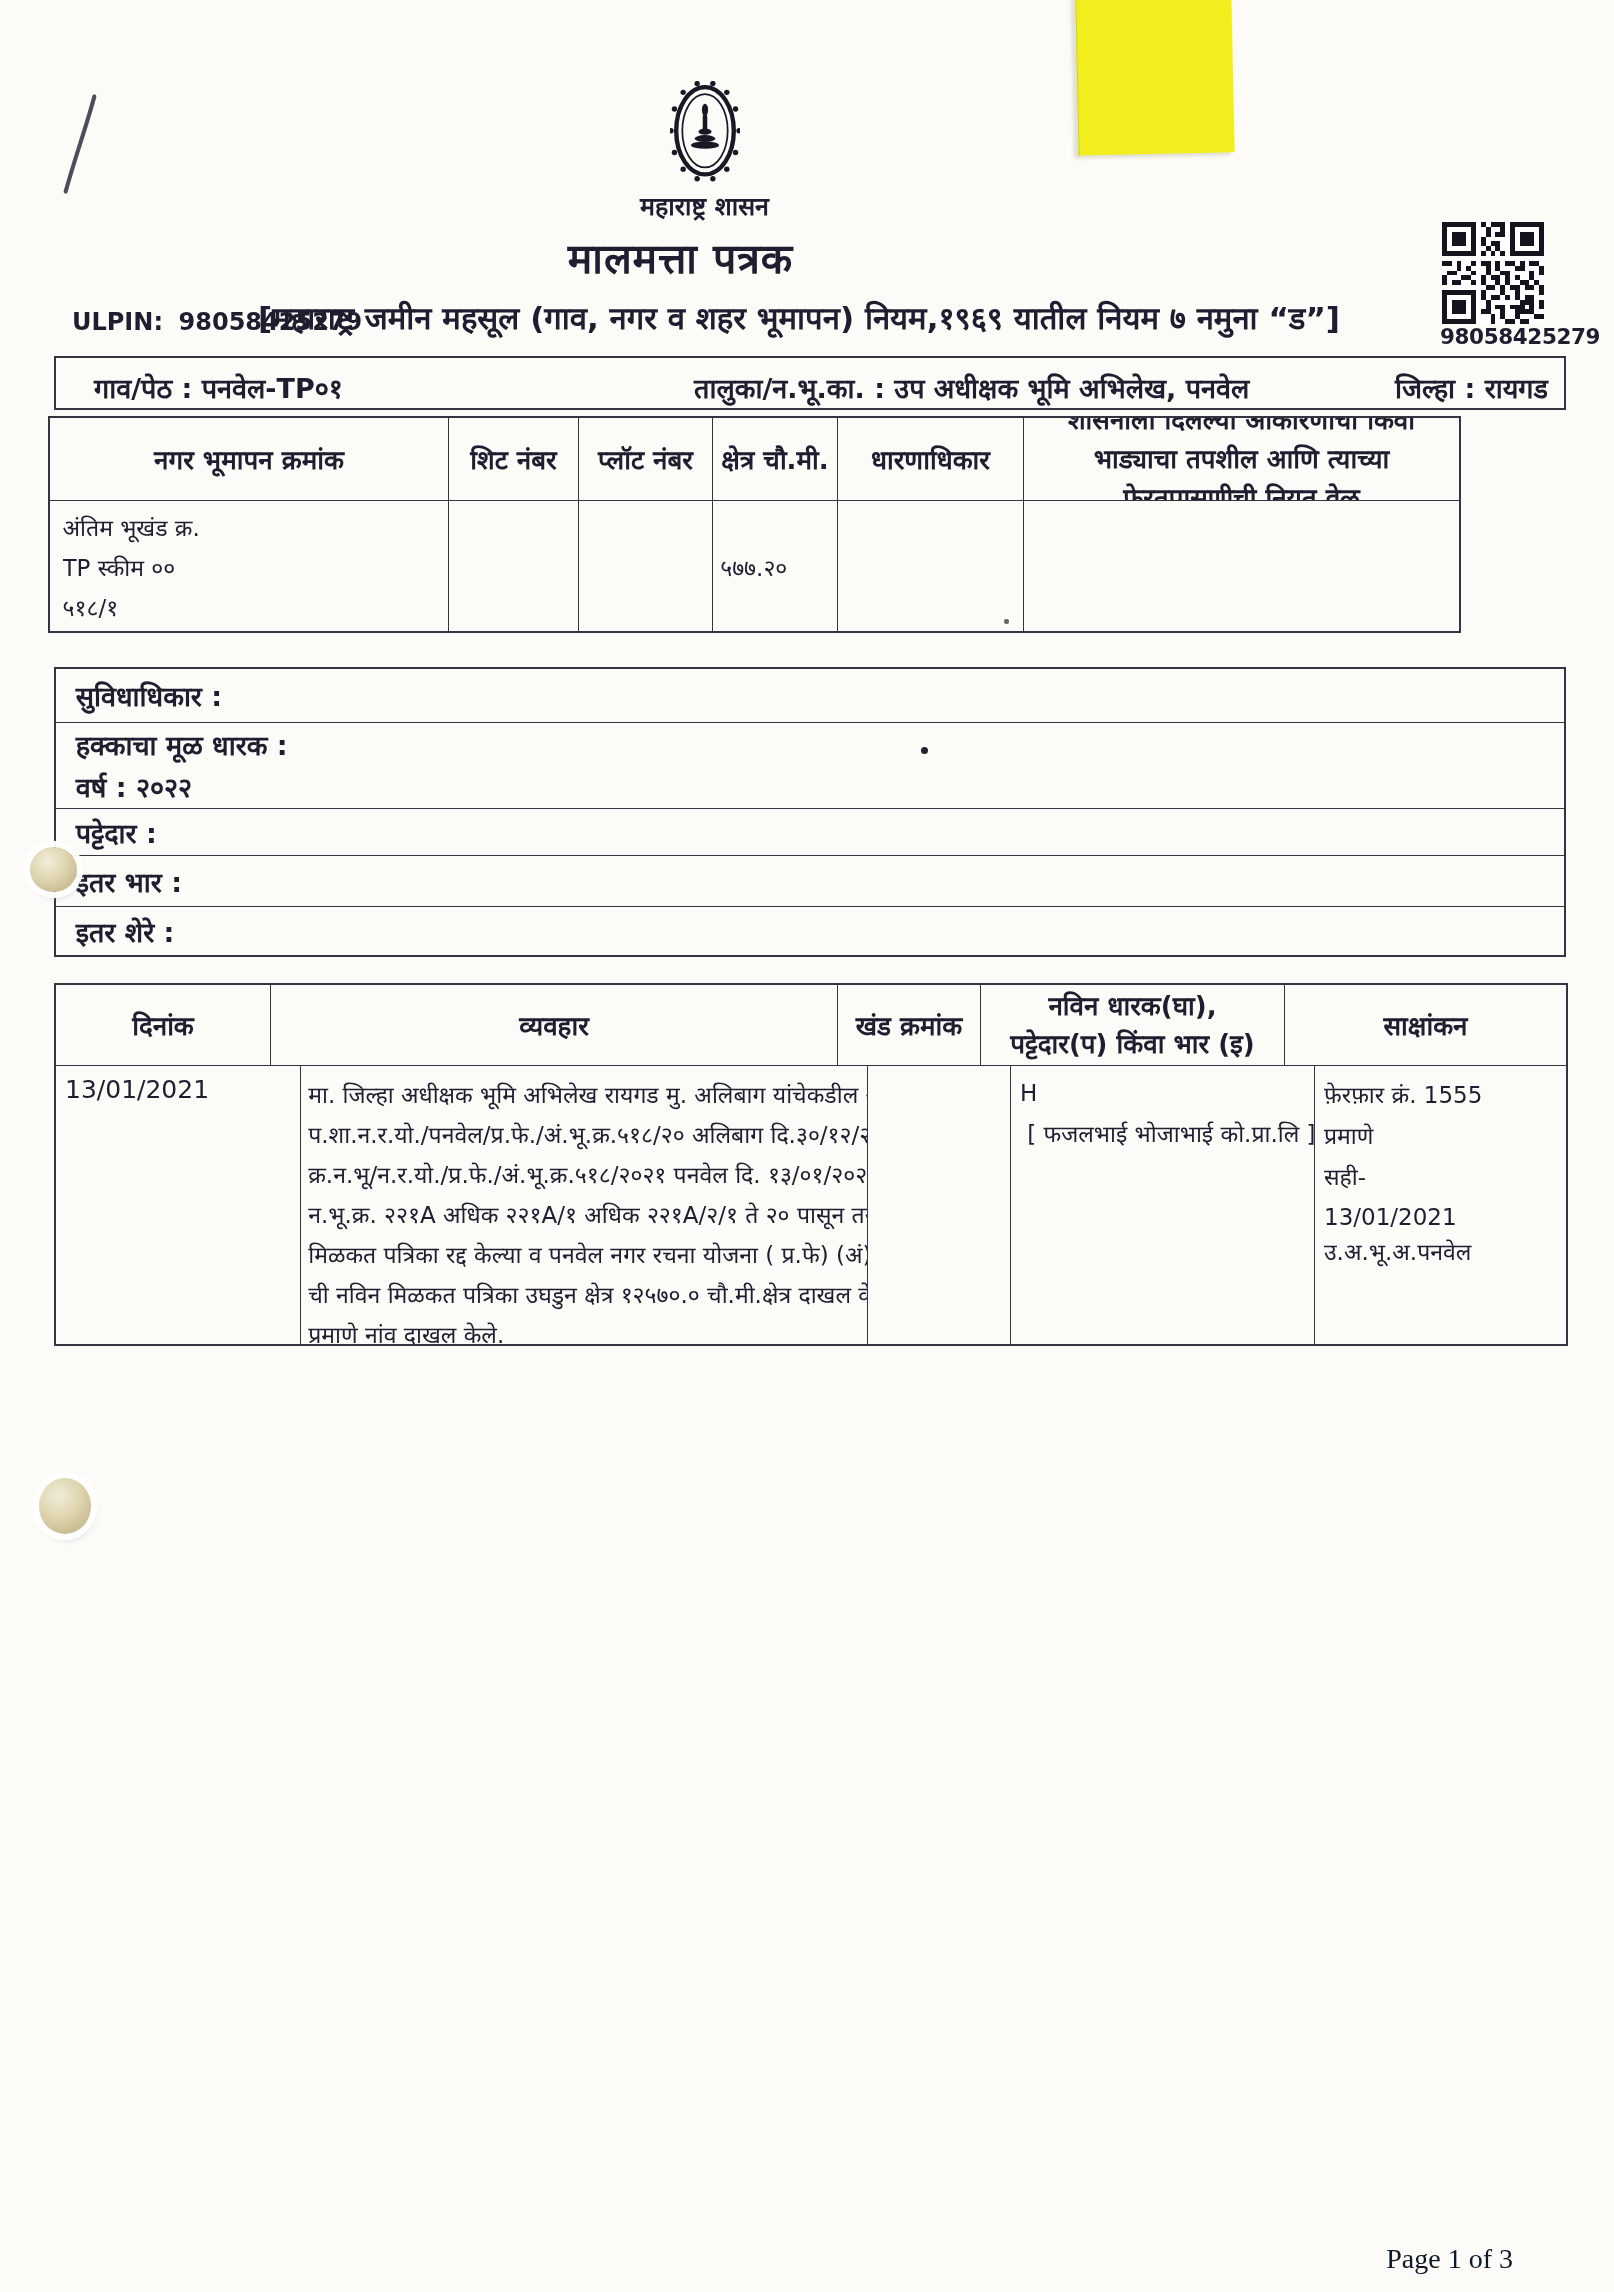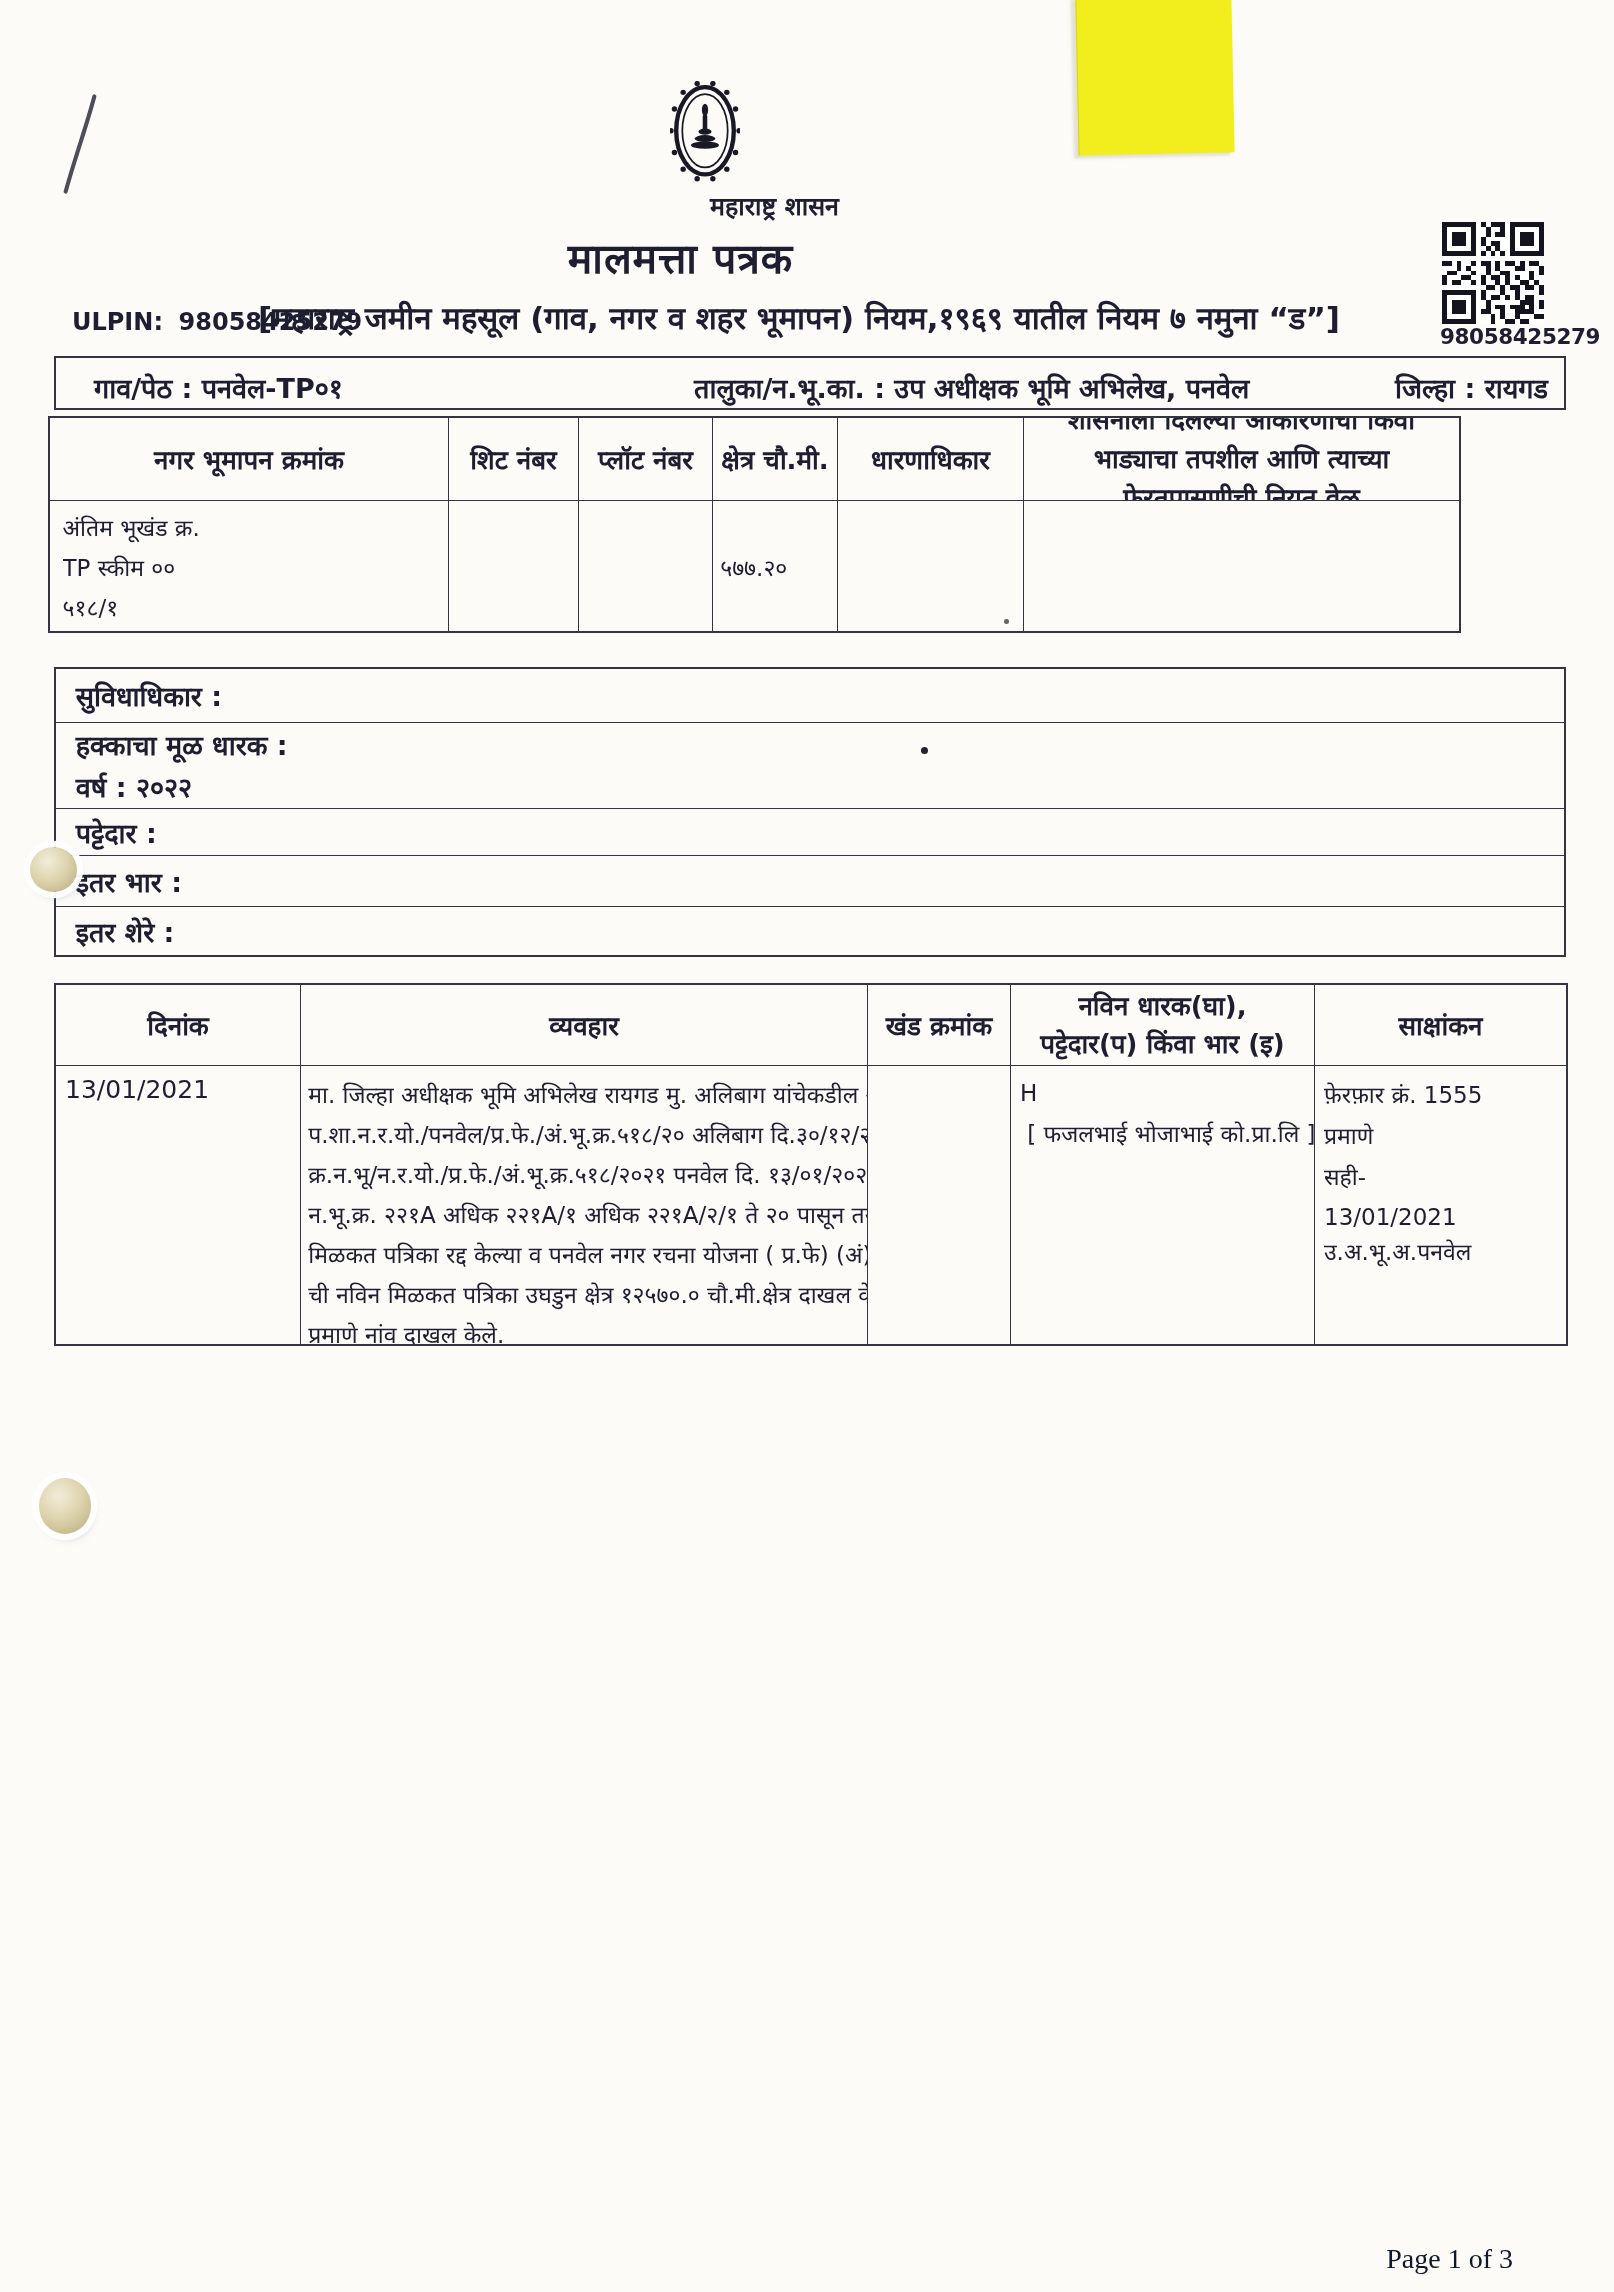--- a/index.html
+++ b/index.html
@@ -6,21 +6,21 @@
   .page{
     position:relative; width:1615px; height:2293px; overflow:hidden;
     background:#fcfbf7;
     font-family:"DejaVu Sans","Liberation Sans",sans-serif;
     color:#1e1e30;
   }
   .abs{position:absolute;}
   .b{font-weight:bold;}
   .center{display:flex;align-items:center;justify-content:center;text-align:center;}
   
-  .govt-name{font-size:25px;font-weight:bold;text-align:right;}
+  .govt-name{font-size:25px;font-weight:bold;text-align:center;}
   .doc-title{font-size:41px;font-weight:bold;text-align:center;letter-spacing:0.9px;}
   .doc-subtitle{font-size:31px;font-weight:bold;text-align:center;white-space:nowrap;}
   .ulpin{font-size:24px;font-weight:bold;}
   .qr-num{font-size:21.5px;font-weight:bold;letter-spacing:-0.4px;}
   
   .sticky{
     background:#f2ee1e;
     transform:rotate(-1.2deg);
     box-shadow:-4.5px 2.7px 3.6px rgba(150,150,110,.28);
     border-left:1.8px solid #d9d515;
@@ -168,21 +168,21 @@
       <div style="margin-top:5.4px;">वर्ष : २०२२</div>
     </div>
     <div class="rights-row" style="height:47px;">पट्टेदार :</div>
     <div class="rights-row" style="height:51px;">इतर भार :</div>
     <div class="rights-row" style="height:48px;">इतर शेरे :</div>
   </div>
   <div class="abs dotmark" style="left:921px;top:747px;width:7.2px;height:7.2px;"></div>
 
   <div class="abs box" style="left:54px;top:983px;width:1514px;">
     <div class="row" style="height:81px;border-bottom:1.8px solid #353542;">
-      <div class="cell hdr center" style="width:245px;">दिनांक</div>
+      <div class="cell hdr center" style="width:215px;">दिनांक</div>
       <div class="cell hdr center" style="width:567px;">व्यवहार</div>
       <div class="cell hdr center" style="width:143px;">खंड क्रमांक</div>
       <div class="cell hdr center" style="width:304px;flex-direction:column;line-height:38px;">
         <div>नविन धारक(घा),</div>
         <div>पट्टेदार(प) किंवा भार (इ)</div>
       </div>
       <div class="cell hdr center" style="flex:1;">साक्षांकन</div>
     </div>
     <div class="row" style="height:278px;">
       <div class="cell bodytxt" style="width:245px;padding:9px 0 0 9px;font-size:25px;">13/01/2021</div>

